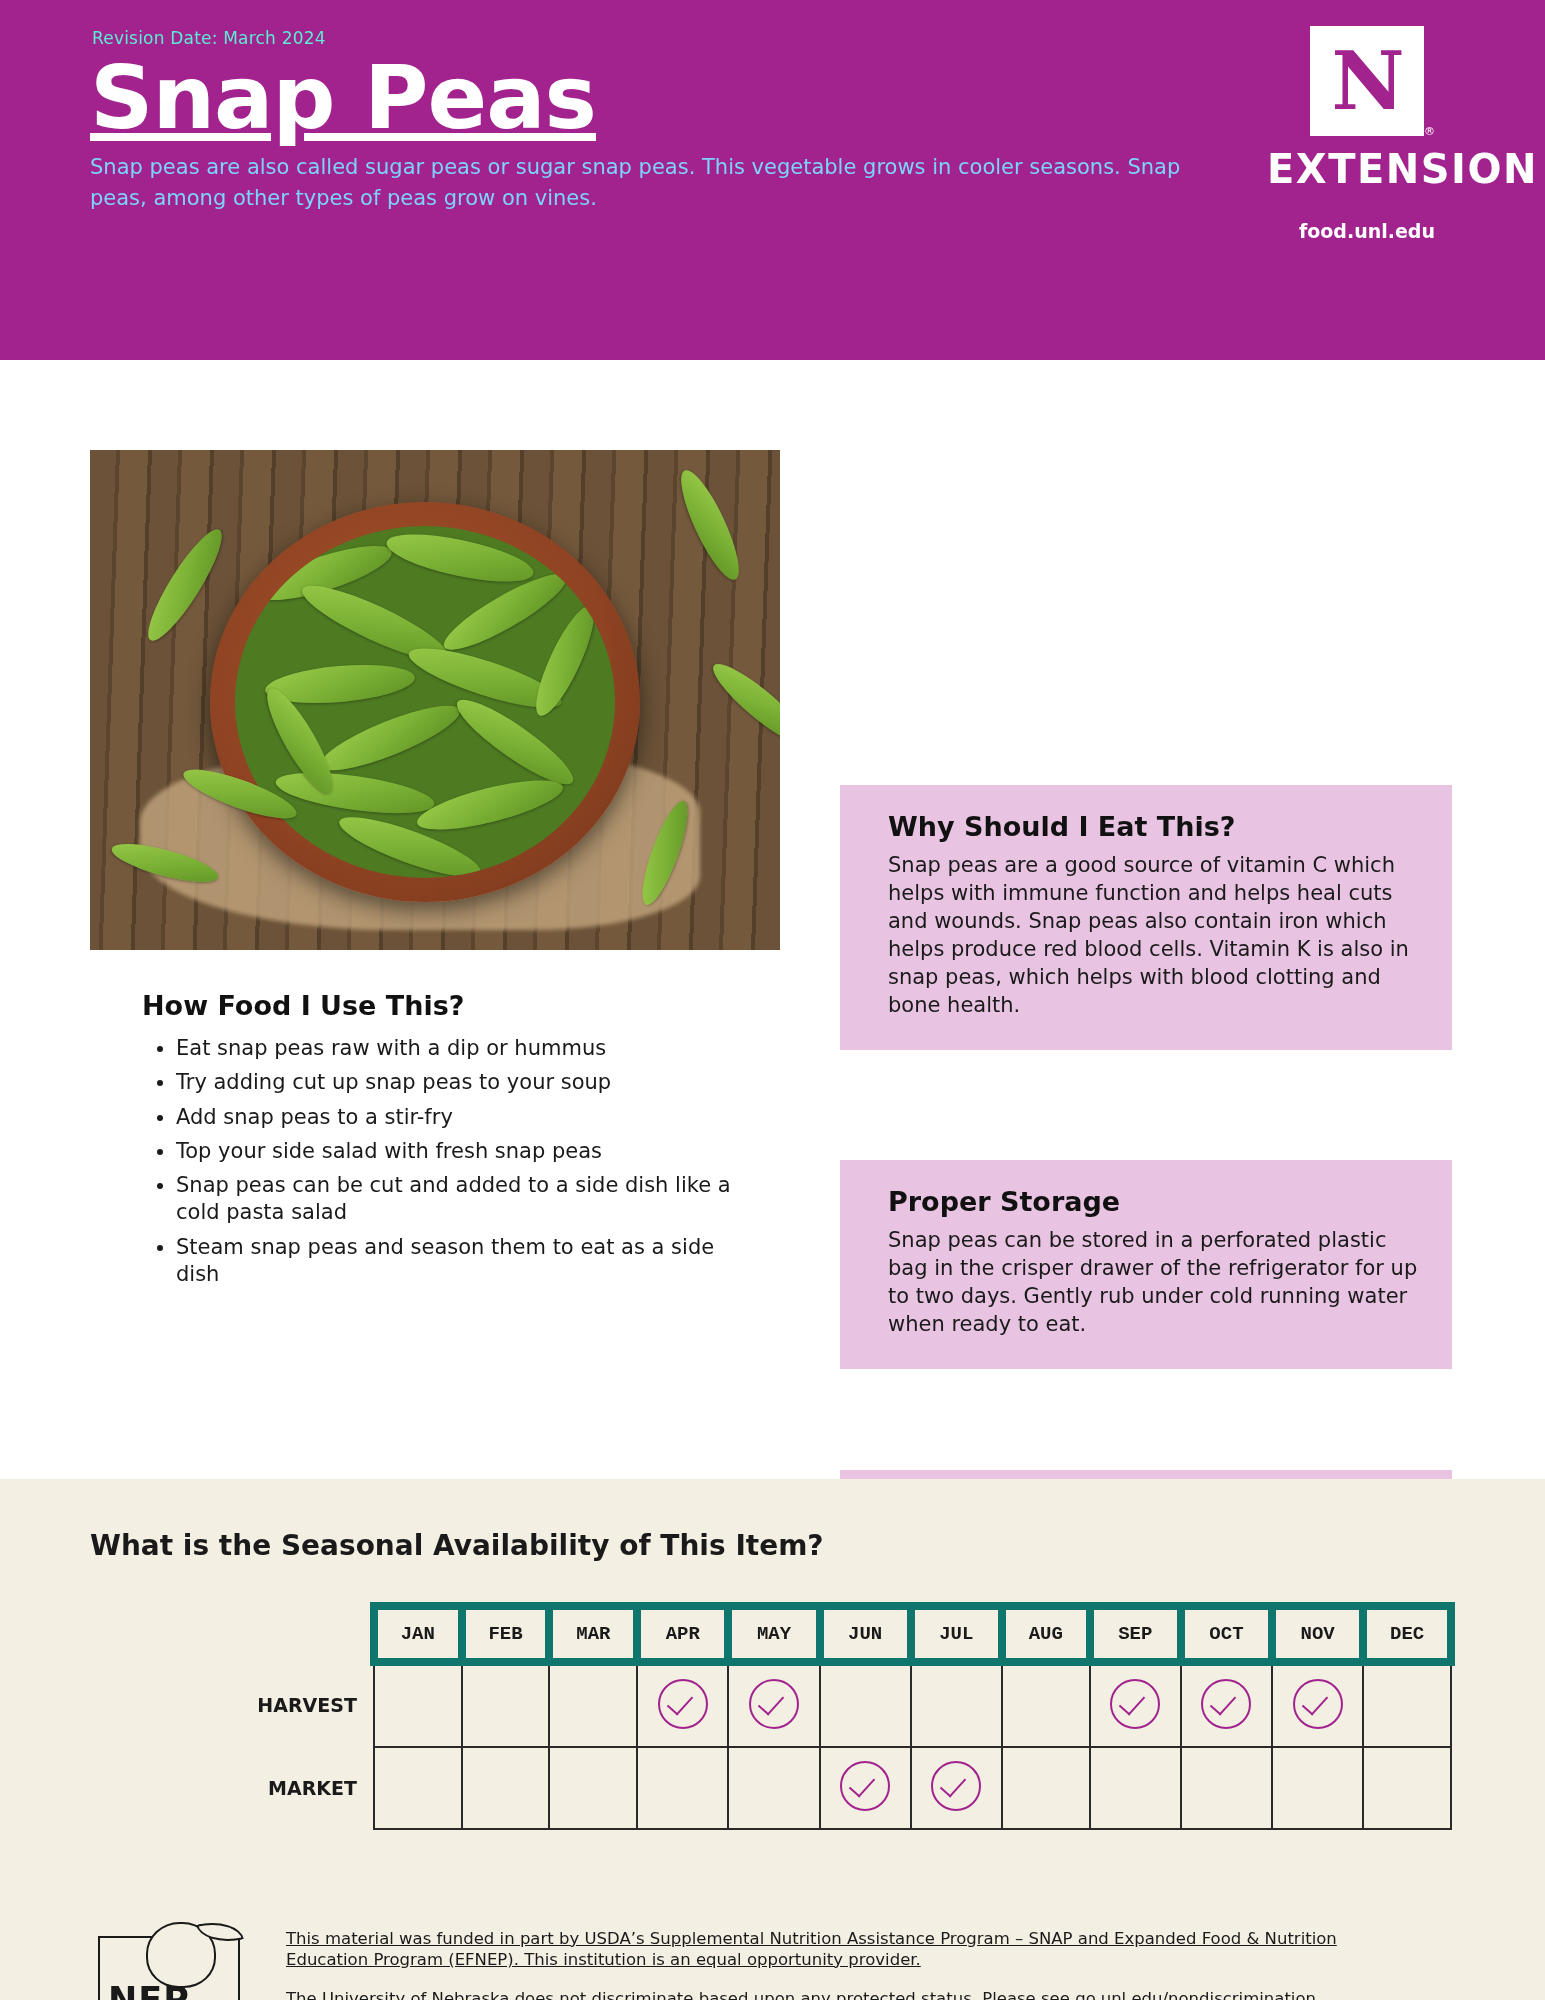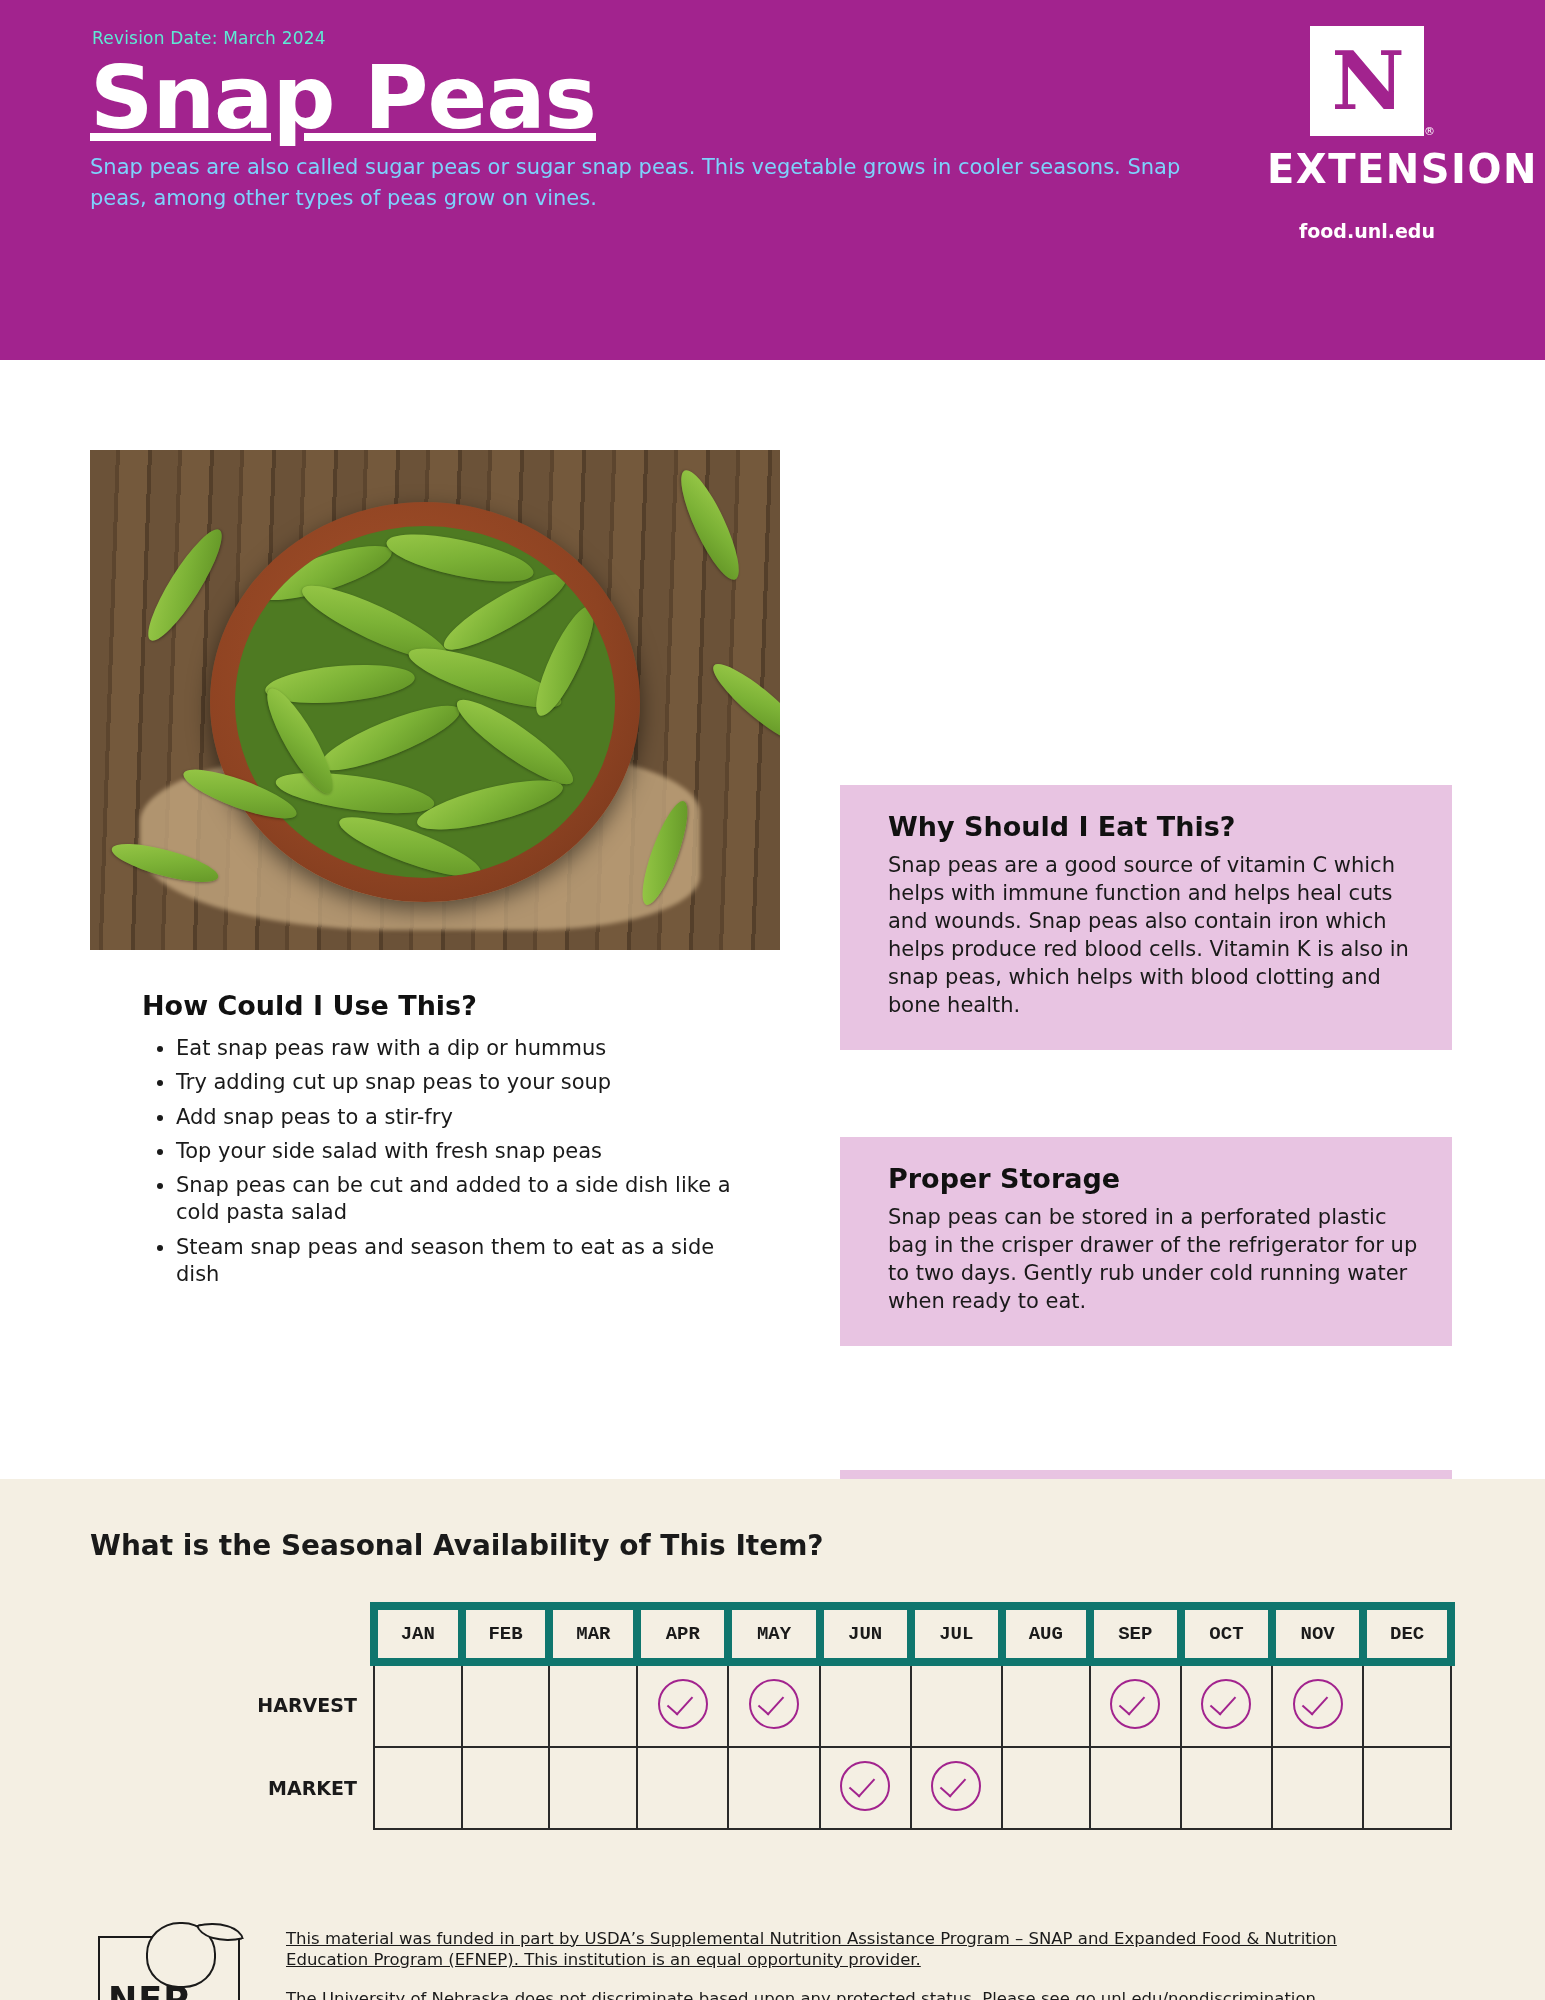--- a/index.html
+++ b/index.html
@@ -184,21 +184,21 @@
     font-weight: bold;
     margin: 0 0 10px 0;
     color: #111;
   }
   .card p {
     font-size: 21px;
     line-height: 1.33;
     margin: 0;
   }
   #card-why  { top: 425px; }
-  #card-storage { top: 777px; }
+  #card-storage { top: 800px; }
   #card-selection { top: 1110px; }
 
   
   .seasonal {
     position: absolute;
     top: 1479px;
     left: 0;
     width: 1545px;
     height: 595px;
     background: #f4efe3;
@@ -369,21 +369,21 @@
     </div>
     <div class="pod" style="left:560px; top:60px;  width:120px; height:30px; transform:rotate(65deg);"></div>
     <div class="pod" style="left:30px;  top:120px; width:130px; height:30px; transform:rotate(-58deg);"></div>
     <div class="pod" style="left:610px; top:240px; width:120px; height:28px; transform:rotate(40deg);"></div>
     <div class="pod" style="left:90px;  top:330px; width:120px; height:28px; transform:rotate(20deg);"></div>
     <div class="pod" style="left:520px; top:390px; width:110px; height:26px; transform:rotate(-70deg);"></div>
     <div class="pod" style="left:20px;  top:400px; width:110px; height:26px; transform:rotate(15deg);"></div>
   </div>
 
   <div class="howto">
-    <h2>How Could I Use This?</h2>
+    <h2>How Food I Use This?</h2>
     <ul>
       <li>Eat snap peas raw with a dip or hummus</li>
       <li>Try adding cut up snap peas to your soup</li>
       <li>Add snap peas to a stir-fry</li>
       <li>Top your side salad with fresh snap peas</li>
       <li>Snap peas can be cut and added to a side dish like a cold pasta salad</li>
       <li>Steam snap peas and season them to eat as a side dish</li>
     </ul>
   </div>
 

